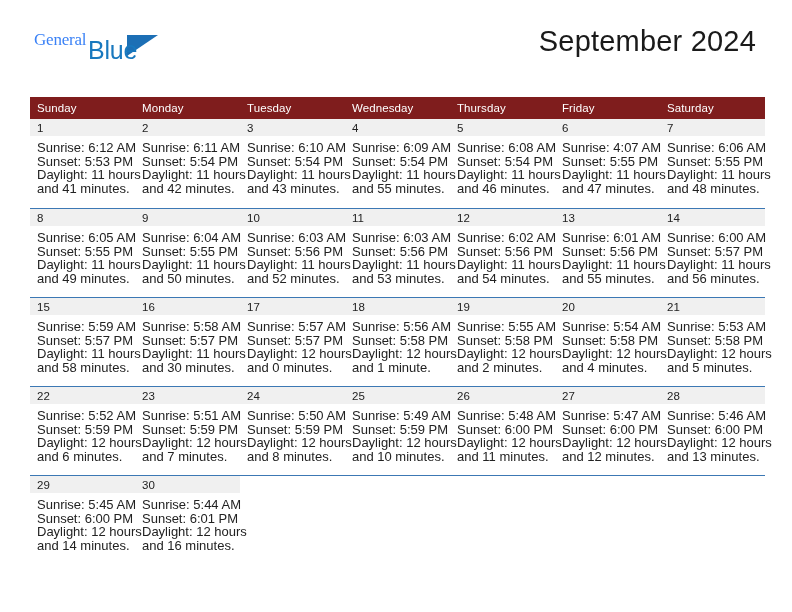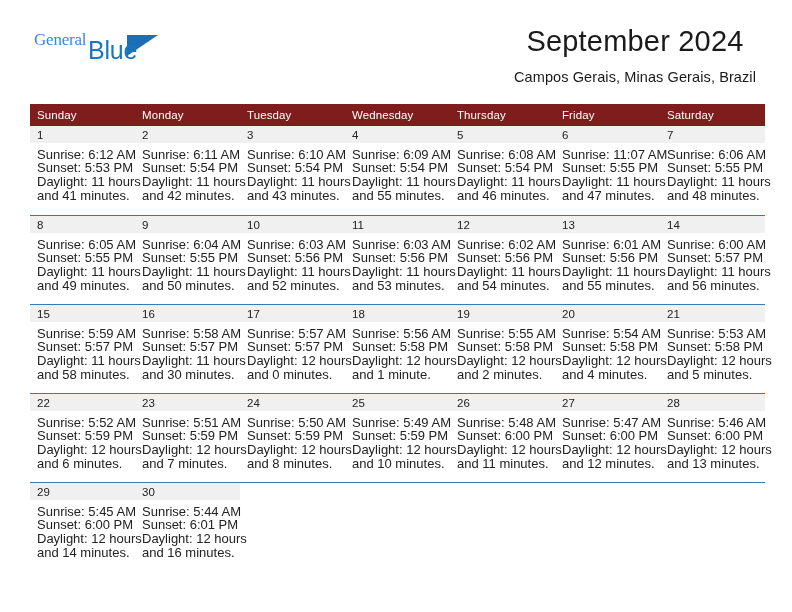--- a/index.html
+++ b/index.html
@@ -56,21 +56,21 @@
   .logo-triangle {
     position: absolute;
     left: 93px;
     top: 9px;
     width: 0;
     height: 0;
     border-left: 31px solid #1c6fb5;
     border-bottom: 21px solid transparent;
   }
   .title-block {
-    text-align: center;
+    text-align: left;
     flex: 0 0 auto;
     padding-top: 0px;
   }
   .cal-title {
     font-size: 29px;
     font-weight: normal;
     color: #1a1a1a;
     line-height: 1.1;
     letter-spacing: 0.2px;
   }
@@ -143,21 +143,20 @@
   <div class="header">
 
     <div class="logo">
       <span class="logo-general">General</span>
       <span class="logo-triangle"></span>
       <span class="logo-blue">Blue</span>
     </div>
 
     <div class="title-block">
       <div class="cal-title">September 2024</div>
-      <div class="cal-subtitle">Campos Gerais, Minas Gerais, Brazil</div>
     </div>
 
   </div>
 
   <div class="cal-wrap">
     <table class="calendar">
       <thead>
         <tr>
           <th>Sunday</th>
           <th>Monday</th>
@@ -222,21 +221,21 @@
                   <div>Sunset: 5:54 PM</div>
                   <div>Daylight: 11 hours</div>
                   <div>and 46 minutes.</div>
                 </div>
               </div>
             </td>
             <td>
               <div class="cell">
                 <div class="daynum">6</div>
                 <div class="details">
-                  <div>Sunrise: 11:07 AM</div>
+                  <div>Sunrise: 4:07 AM</div>
                   <div>Sunset: 5:55 PM</div>
                   <div>Daylight: 11 hours</div>
                   <div>and 47 minutes.</div>
                 </div>
               </div>
             </td>
             <td>
               <div class="cell">
                 <div class="daynum">7</div>
                 <div class="details">

